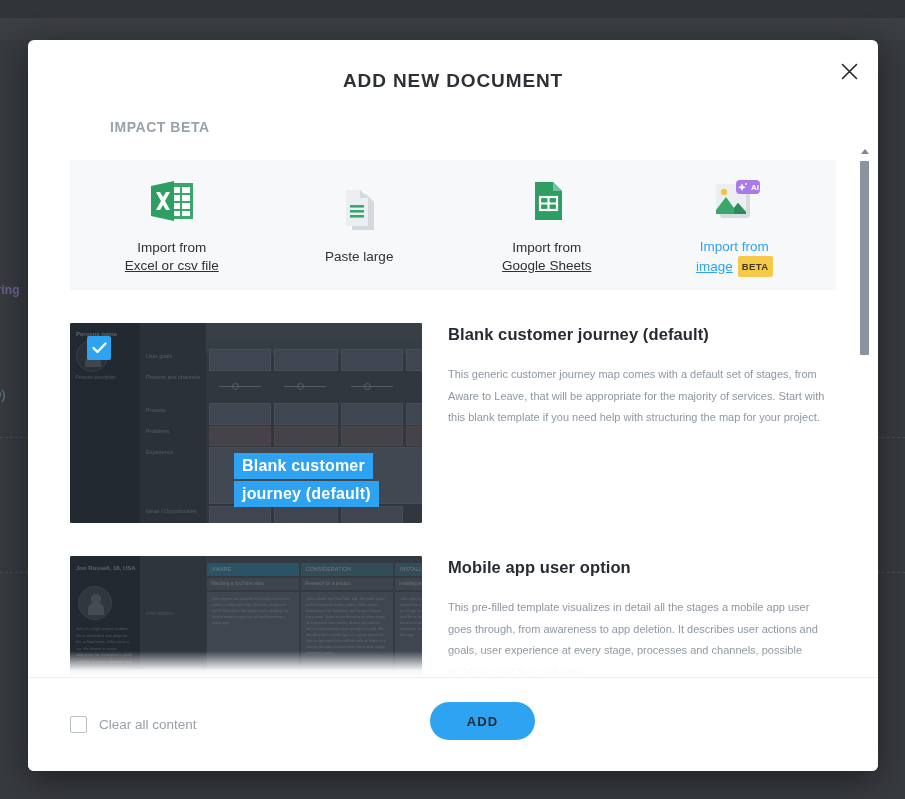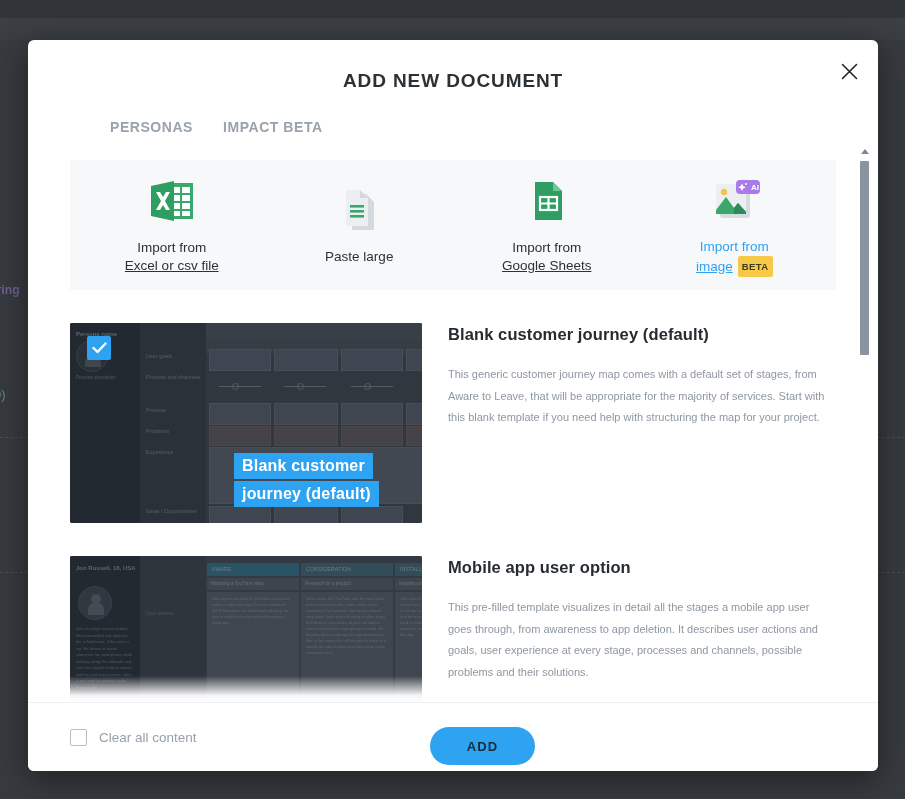--- a/index.html
+++ b/index.html
@@ -203,21 +203,21 @@
 
   
   .fade {
     position:absolute; left:0; right:0; bottom:0; height:26px;
     background: linear-gradient(180deg, rgba(255,255,255,0) 0%, rgba(255,255,255,.95) 75%, #fff 100%);
     pointer-events:none;
   }
 
   
   .footer {
-    flex: 0 0 auto; height: 69px;
+    flex: 0 0 auto; height: 94px;
     border-top: 1px solid #eceef1;
     display: flex; 
     padding: 0 42px;
     position: relative;
     background:#fff;
   }
   .clear-wrap { display:flex; align-items:center; gap: 12px; cursor:pointer; }
   .cbox { width:17px; height:17px; border:1.5px solid #b9bfc7; border-radius:2px; background:#fff; }
   .clear-lbl { font-size:13.5px; color:#98a0aa; }
   .add-btn {
@@ -246,21 +246,20 @@
 
   <div class="modal-title">ADD NEW DOCUMENT</div>
 
   <div class="close-btn">
     <svg width="17" height="17" viewBox="0 0 17 17" aria-hidden="true">
       <path d="M1.5 1.5 L15.5 15.5 M15.5 1.5 L1.5 15.5" stroke="#22272c" stroke-width="1.6" fill="none" stroke-linecap="round"></path>
     </svg>
   </div>
 
   <div class="tabs">
-    <div class="tab">PERSONAS</div>
     <div class="tab">IMPACT BETA</div>
   </div>
 
   <div class="body-wrap">
     <div class="body-scroll">
 
       <div class="import-row">
 
         <div class="import-item">
           <div class="import-ico">

